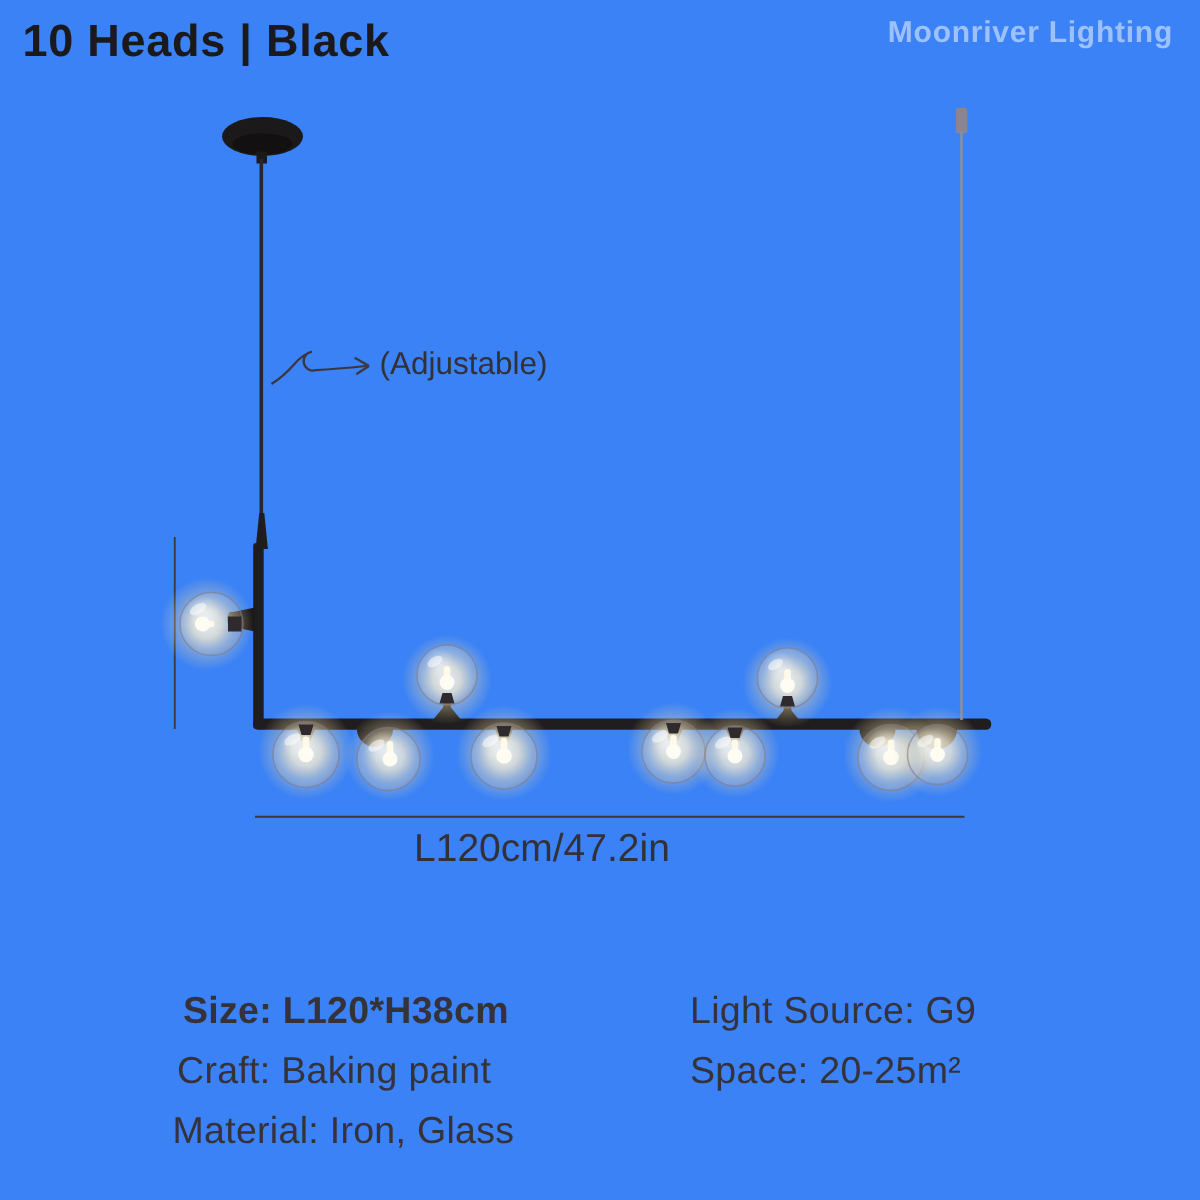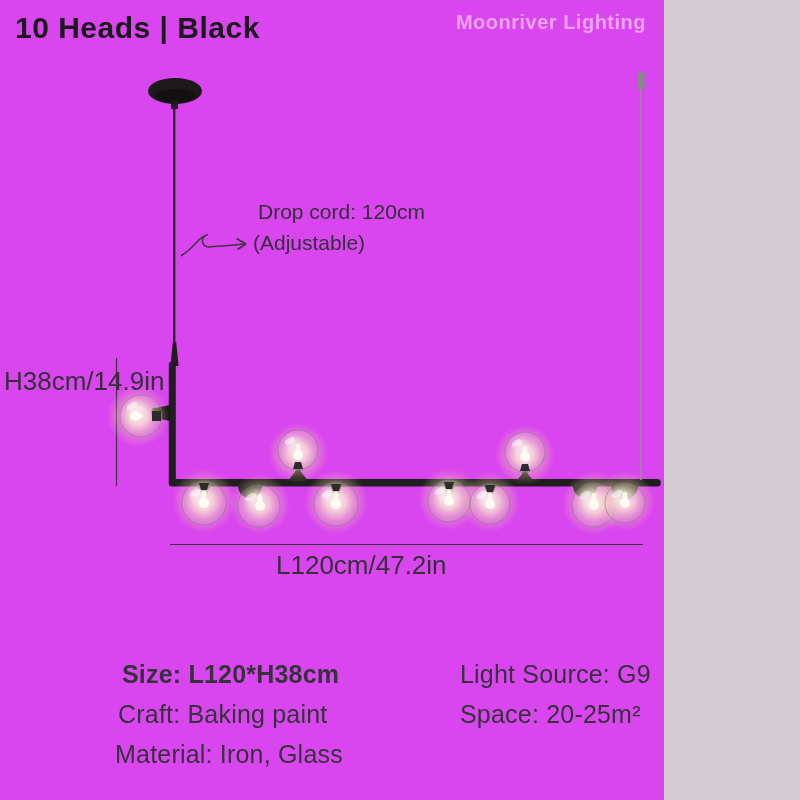--- a/index.html
+++ b/index.html
@@ -1,17 +1,17 @@
 <!DOCTYPE html>
 <html><head>
 <meta charset="utf-8">
 <style>
   html,body { margin:0; padding:0; background:#d3cdd2; }
   .canvas {
-    position:relative; width:664px; height:800px; background:#d946ef;
+    position:relative; width:800px; height:800px; background:#3b82f6;
     font-family:"Liberation Sans", sans-serif; overflow:hidden;
   }
   .title {
     position:absolute; left:15px; top:11px;
     font-size:30px; font-weight:700; color:#1b191c; letter-spacing:0.5px;
   }
   .watermark {
     position:absolute; right:18px; top:11px;
     font-size:20px; font-weight:700; color:rgba(255,255,255,0.5); letter-spacing:0.5px;
   }
@@ -169,23 +169,21 @@
 
     <g>
       <circle cx="625" cy="501" r="30" fill="url(#glow)" opacity="0.8"></circle>
       <circle cx="625" cy="503" r="20" fill="url(#glass)" stroke="#837c86" stroke-opacity="0.6" stroke-width="1"></circle>
       <rect x="622.8" y="492" width="4.4" height="13" rx="2.2" fill="#fff9e8"></rect>
       <circle cx="625" cy="503" r="5" fill="#fffdf2" opacity="0.95"></circle>
       <ellipse cx="617" cy="494" rx="6" ry="3.2" fill="rgba(255,255,255,0.5)" transform="rotate(-30 617 494)"></ellipse>
     </g>
   </svg>
 
-  <div class="anno drop1">Drop cord: 120cm</div>
   <div class="anno drop2">(Adjustable)</div>
-  <div class="anno hdim">H38cm/14.9in</div>
   <div class="anno ldim">L120cm/47.2in</div>
 
   <div class="spec spec-size">Size: L120*H38cm</div>
   <div class="spec spec-material">Material: Iron, Glass</div>
   <div class="spec spec-craft">Craft: Baking paint</div>
   <div class="spec spec-light">Light Source: G9</div>
   <div class="spec spec-space">Space: 20-25m²</div>
 
 </div>
 

